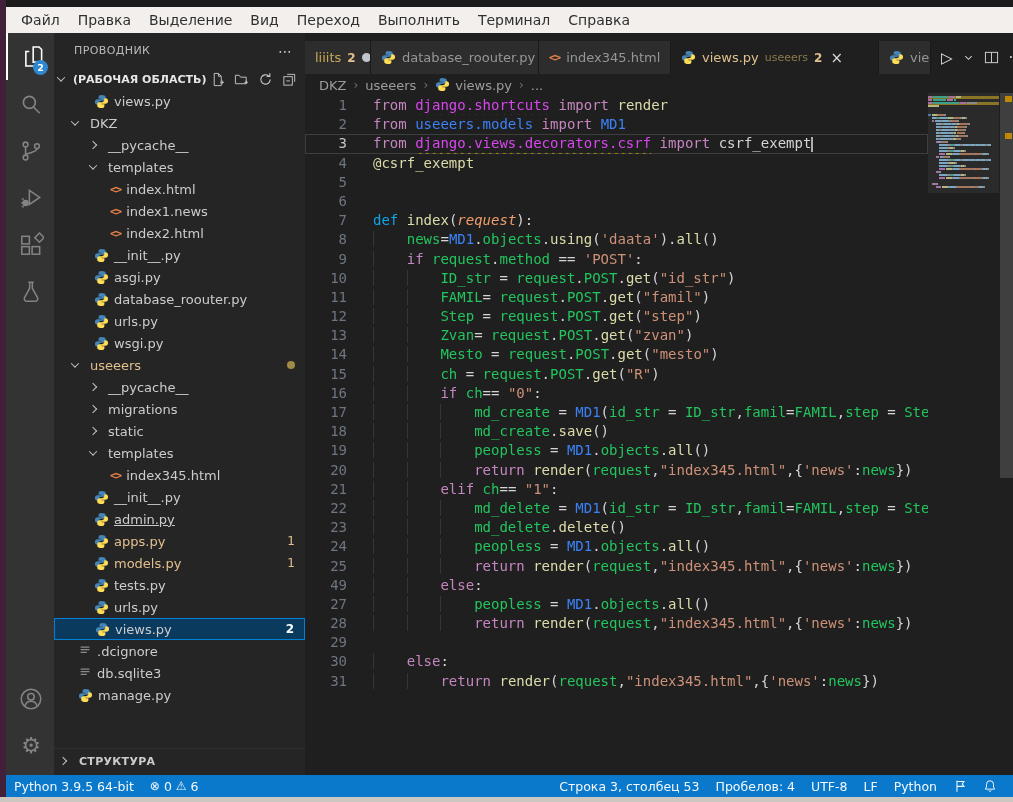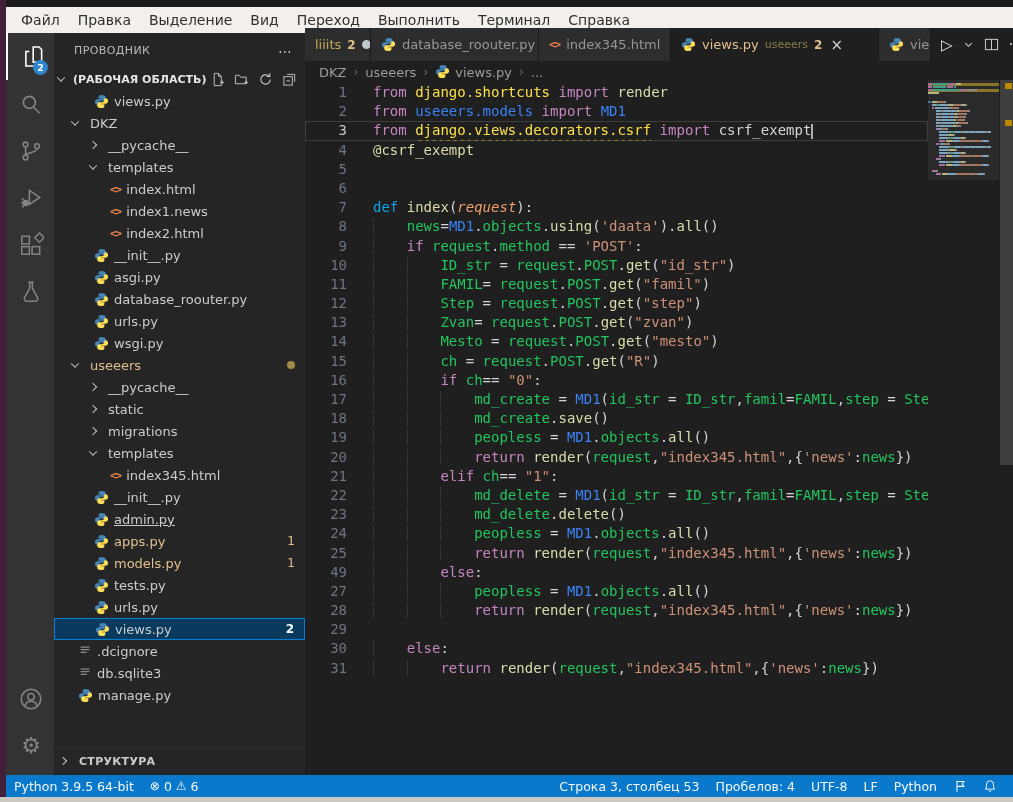--- a/index.html
+++ b/index.html
@@ -39,21 +39,21 @@
   .chev.right{transform:rotate(-45deg);}
   .tree-badge{margin-left:auto;font-size:12px;color:#e2c08d;}
   .trow.sel .tree-badge{color:#ffffff;font-weight:bold;}
   .tree-dot{margin-left:auto;width:8px;height:8px;border-radius:50%;background:#a08b45;}
   .py-ico{width:15px;height:15px;flex:none;display:inline-flex;}
   .html-ico{color:#e8824a;font-size:11px;font-weight:bold;letter-spacing:-1px;flex:none;font-family:"DejaVu Sans Mono",monospace;}
   .file-ico{width:14px;height:14px;flex:none;display:inline-flex;}
   #outline-row{position:absolute;left:0;right:0;top:715px;height:24px;border-top:1px solid #303031;display:flex;align-items:center;padding-left:6px;}
   #outline-label{font-size:11px;font-weight:bold;color:#cccccc;margin-left:6px;letter-spacing:.3px;}
   
-  #editor{left:305px;top:28px;right:0;height:658px;background:#1f1f1f;overflow:hidden;}
+  #editor{left:305px;top:41px;right:0;height:658px;background:#1f1f1f;overflow:hidden;}
   #tabbar{position:absolute;left:0;top:0;right:0;height:33px;background:#252526;display:flex;align-items:stretch;}
   .tab{display:flex;align-items:center;gap:6px;padding:0 10px;background:#2d2d2d;border-right:1px solid #191919;font-size:13px;color:#969696;box-sizing:border-box;overflow:hidden;flex:none;}
   .tab.active{background:#1f1f1f;color:#e2c08d;}
   .tab-label.mod{color:#c5a957;}
   .tab.active .tab-label{color:#e2c08d;}
   .tab-desc{font-size:11px;color:#8a7a4d;}
   .tab-badge{font-size:12px;font-weight:bold;color:#e2c08d;}
   .tab-close{color:#d4d4d4;font-size:15px;margin-left:2px;}
   .dirty-dot{width:9px;height:9px;border-radius:50%;background:#c0c6cc;flex:none;}
   #editor-actions{margin-left:auto;display:flex;align-items:center;gap:10px;padding:0 10px;color:#d4d4d4;background:#1f1f1f;}
@@ -65,21 +65,21 @@
   
   #code{position:absolute;left:0;top:55px;right:85px;bottom:0;font-family:"DejaVu Sans Mono","Liberation Mono",monospace;font-size:14px;line-height:19.2px;}
   .line{height:19.2px;display:flex;white-space:pre;overflow:hidden;}
   .line.cur{box-shadow:inset 0 0 0 1px #3e3e3e;}
   .ln{width:42px;text-align:right;color:#6e7681;flex:none;padding-right:26px;}
   .line.cur .ln{color:#c6c6c6;}
   .lc{white-space:pre;}
   .k{color:#C586C0;} .b{color:#0ea5e9;} .f{color:#DCDCAA;} .v{color:#22c55e;}
   .t{color:#3b82f6;} .s{color:#CE9178;} .d{color:#D4D4D4;}
   .a{color:#ef9d6a;font-style:italic;}
-  .tw{color:#fde047;text-decoration:underline wavy #b89500;text-decoration-thickness:1px;text-underline-offset:4px;}
+  .tw{color:#d946ef;text-decoration:underline wavy #b89500;text-decoration-thickness:1px;text-underline-offset:4px;}
   .i{background-image:repeating-linear-gradient(to right,#333639 0,#333639 1px,transparent 1px,transparent 4ch);}
   .caret{display:inline-block;width:1.5px;height:15px;background:#aeafad;vertical-align:middle;}
   
   #minimap{position:absolute;right:14px;top:55px;width:71px;height:140px;overflow:hidden;}
   #minimap-slider{position:absolute;right:14px;top:52px;width:71px;height:100px;background:rgba(255,255,255,0.05);}
   .mm-row{height:3px;position:relative;}
   .mm-row.warn{background:#8a7526;}
   .mm-seg{position:absolute;top:0;height:2px;}
   #vscrollbar{position:absolute;right:0;top:52px;width:13px;height:385px;background:#4b4b4b;opacity:.75;}
   .ruler-mark{position:absolute;right:1px;width:7px;height:6px;background:#bf8803;}
@@ -300,25 +300,25 @@
         <span class="chev down"></span>
         <span class="label">useeers</span>
         <span class="tree-dot"></span>
       </div>
       <div class="trow" style="padding-left: 36px;">
         <span class="chev right"></span>
         <span class="label">__pycache__</span>
       </div>
       <div class="trow" style="padding-left: 36px;">
         <span class="chev right"></span>
-        <span class="label">static</span>
+        <span class="label">migrations</span>
       </div>
       <div class="trow" style="padding-left: 36px;">
         <span class="chev right"></span>
-        <span class="label">migrations</span>
+        <span class="label">static</span>
       </div>
       <div class="trow" style="padding-left: 36px;">
         <span class="chev down"></span>
         <span class="label">templates</span>
       </div>
       <div class="trow" style="padding-left: 56px;">
         <span class="html-ico">&lt;&gt;</span>
         <span class="label">index345.html</span>
       </div>
       <div class="trow" style="padding-left: 40px;">

